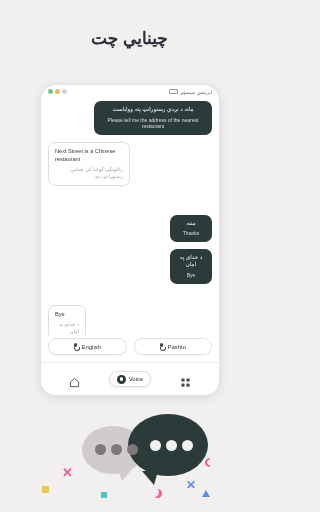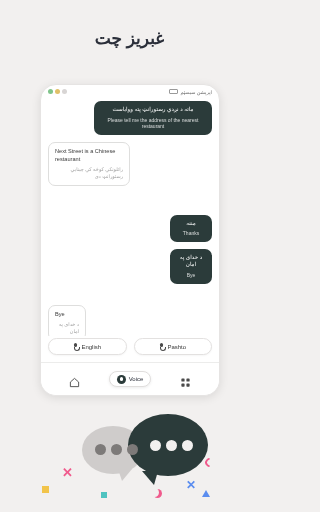--- a/index.html
+++ b/index.html
@@ -249,21 +249,21 @@
     border-left: 4px solid transparent;
     border-right: 4px solid transparent;
     border-bottom: 7px solid #5b8def;
   }
 </style>
 </head>
 <body>
 
 <div class="screen">
 
-  <div class="title">غبریز چت</div>
+  <div class="title">چینايي چت</div>
 
   <div class="phone">
 
     <div class="status-bar">
       <div class="status-left">
         <span class="sb-dot green"></span>
         <span class="sb-dot yellow"></span>
         <span class="sb-dot"></span>
       </div>
       <div class="status-right">

